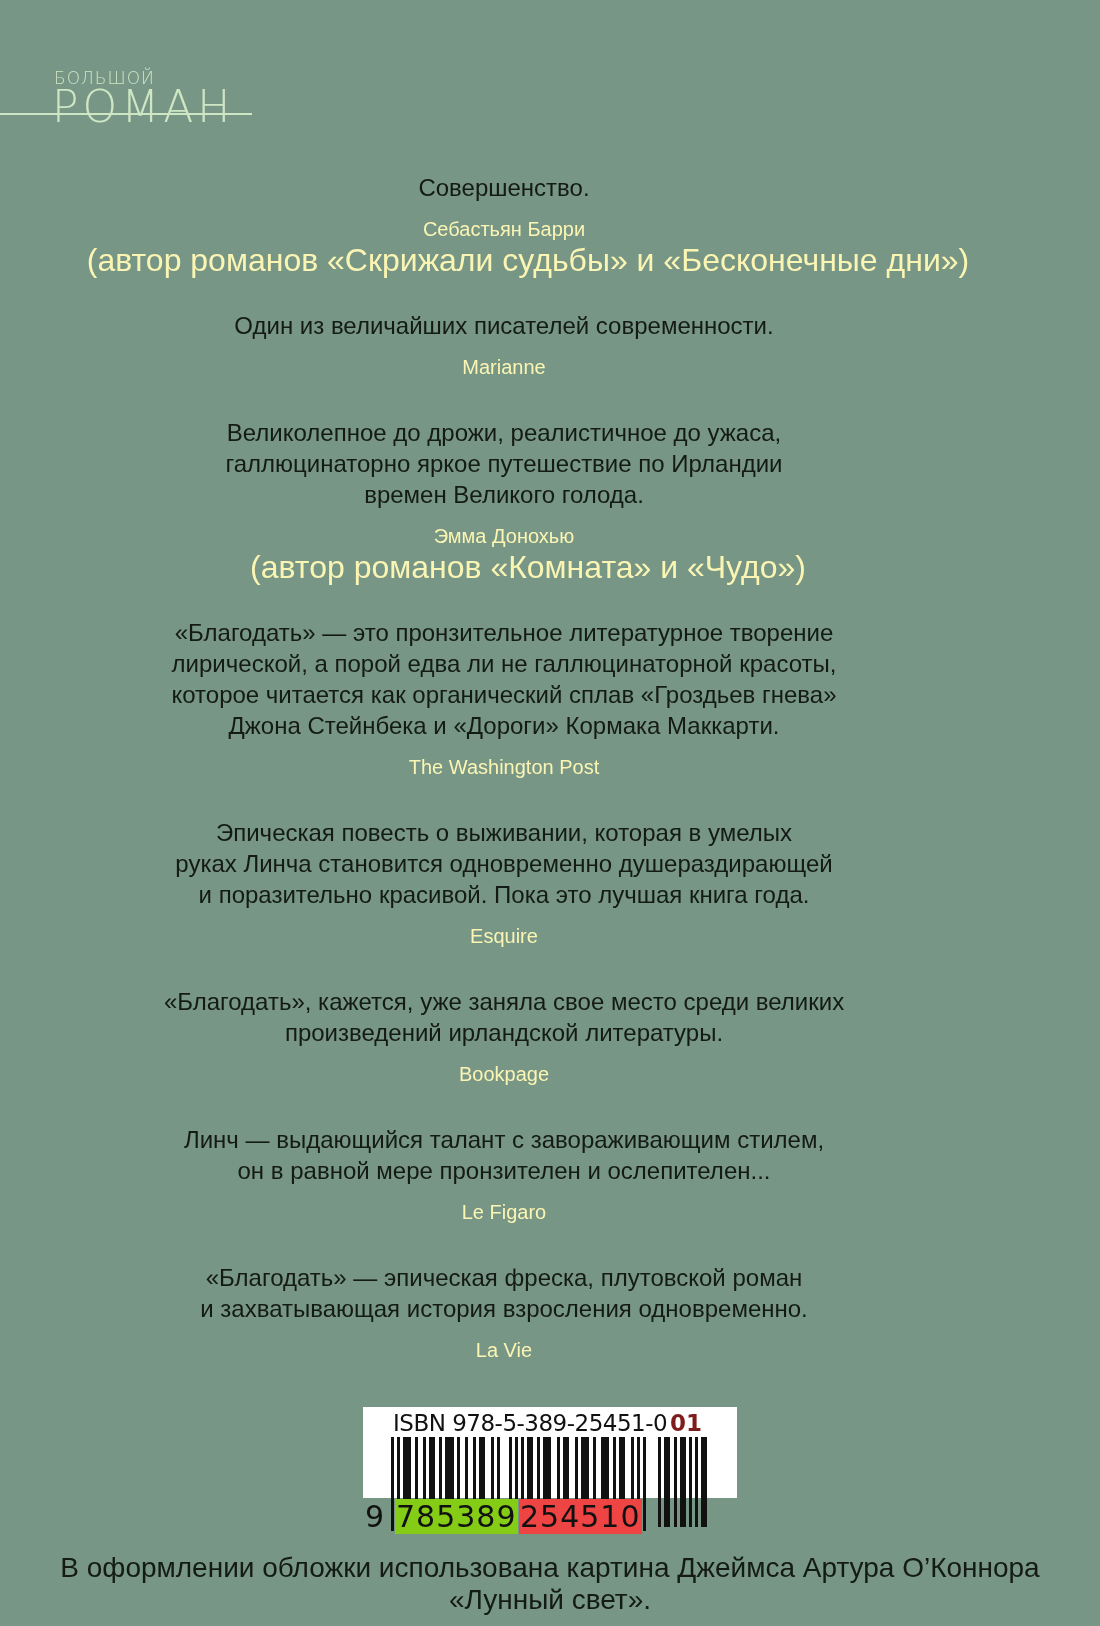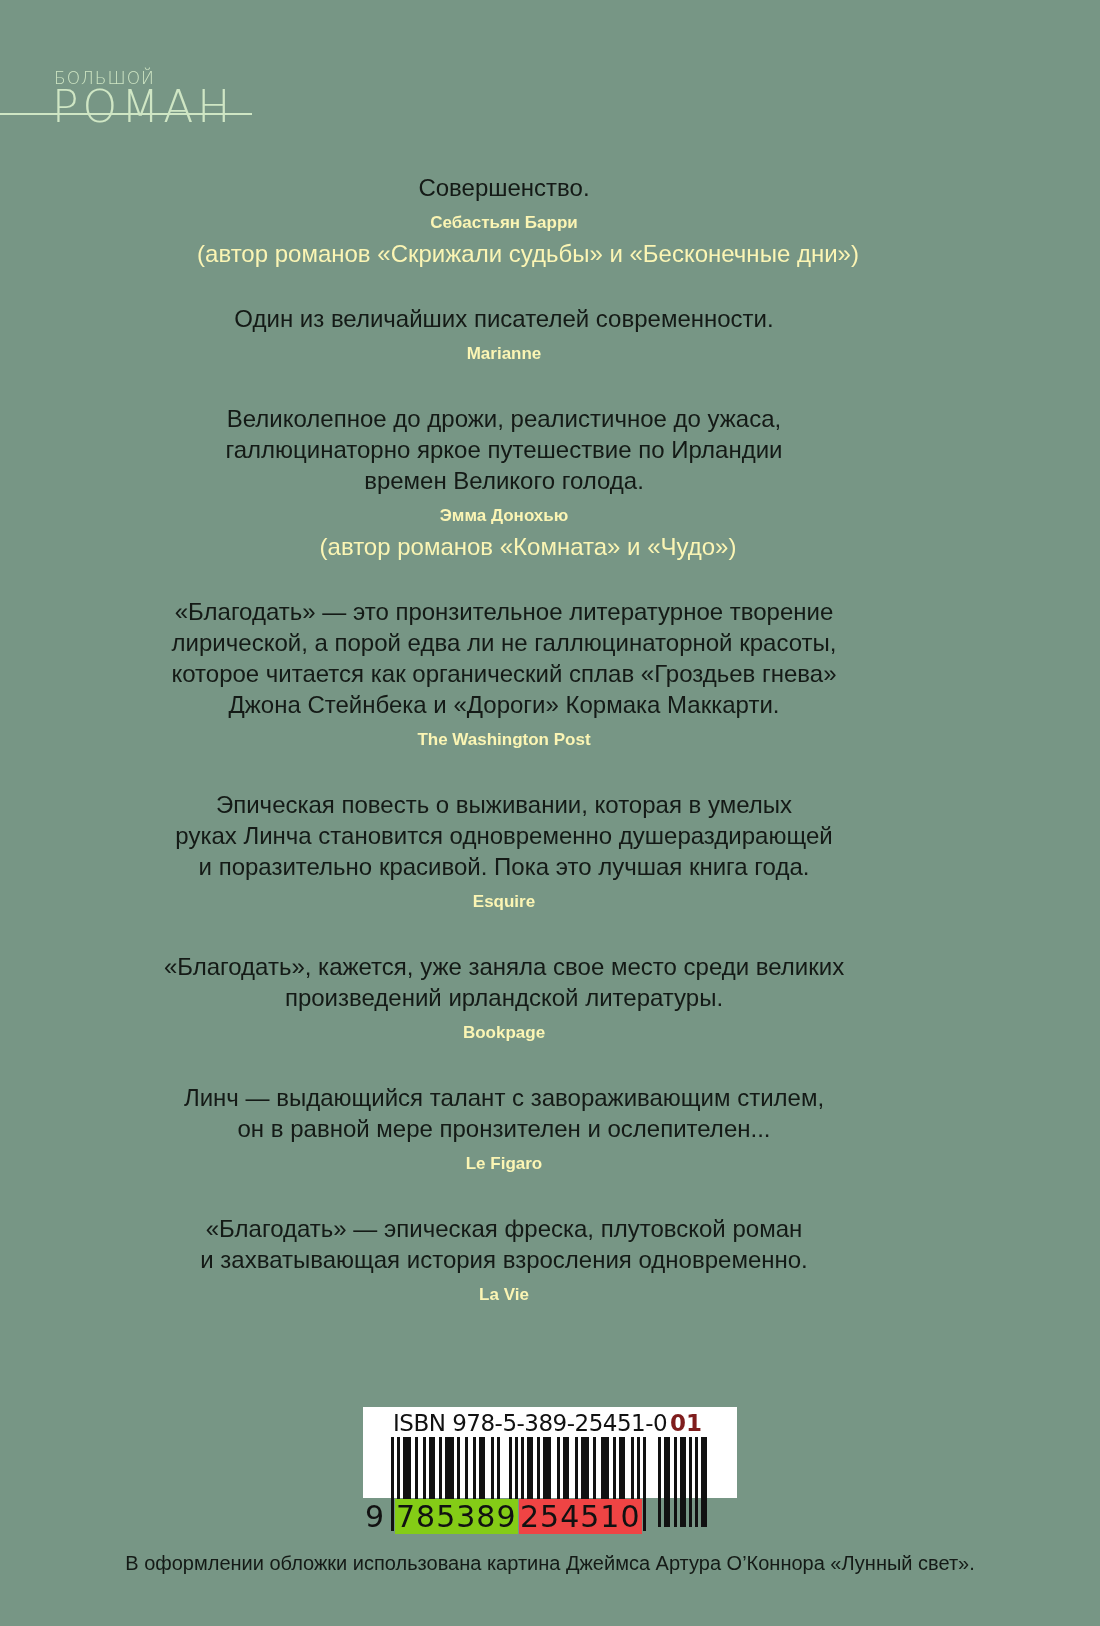--- a/index.html
+++ b/index.html
@@ -29,24 +29,24 @@
     .reviews {
       position: absolute; left: 0; top: 172px; width: 1008px;
       text-align: center;
     }
     .review { margin-bottom: 34px; }
     .quote {
       color: #141a16; font-size: 24px; line-height: 31px;
       white-space: pre-line; margin: 0;
     }
     .author {
-      color: #fbf5b4; font-size: 17px; font-weight: bold; line-height: 31px; margin-top: 4px;
+      color: #fbf5b4; font-size: 20px; font-weight: normal; line-height: 31px; margin-top: 11px;
     }
     .note {
-      color: #fbf5b4; font-size: 24px; line-height: 31px; padding-left: 48px;
+      color: #fbf5b4; font-size: 32px; line-height: 31px; padding-left: 48px;
     }
     .barcode-box {
       position: absolute; left: 363px; top: 1407px; width: 374px; height: 91px;
       background: #ffffff;
     }
     .isbn-text {
       position: absolute; left: 30px; top: 3px; font-size: 23px; color: #111; letter-spacing: -0.5px;
       font-family: "DejaVu Sans", sans-serif;
     }
     .addon-text {
@@ -58,21 +58,21 @@
     .addon-bars { position: absolute; left: 295px; top: 30px; height: 90px; }
     .ean-digits {
       position: absolute; left: 0; top: 92px; font-size: 30px; color: #111;
       font-family: "DejaVu Sans", sans-serif; width: 290px;
     }
     .ean-digits .d1 { position: absolute; left: 2px; }
     .ean-digits .d2 { position: absolute; left: 32px; background:#84cc16; padding:0 1px; letter-spacing: 1px;}
     .ean-digits .d3 { position: absolute; left: 156px; background:#ef4444; padding:0 1px; letter-spacing: 1px;}
     .credit {
       position: absolute; left: 0; top: 1552px; width: 1100px; text-align: center;
-      color: #141a16; font-size: 20px;
+      color: #141a16; font-size: 28px;
     }
   </style>
 </head>
 <body>
 
 <div class="logo">
   <div class="line"></div>
   <span class="small">БОЛЬШОЙ</span>
   <span class="big">РОМАН</span>
 </div>

